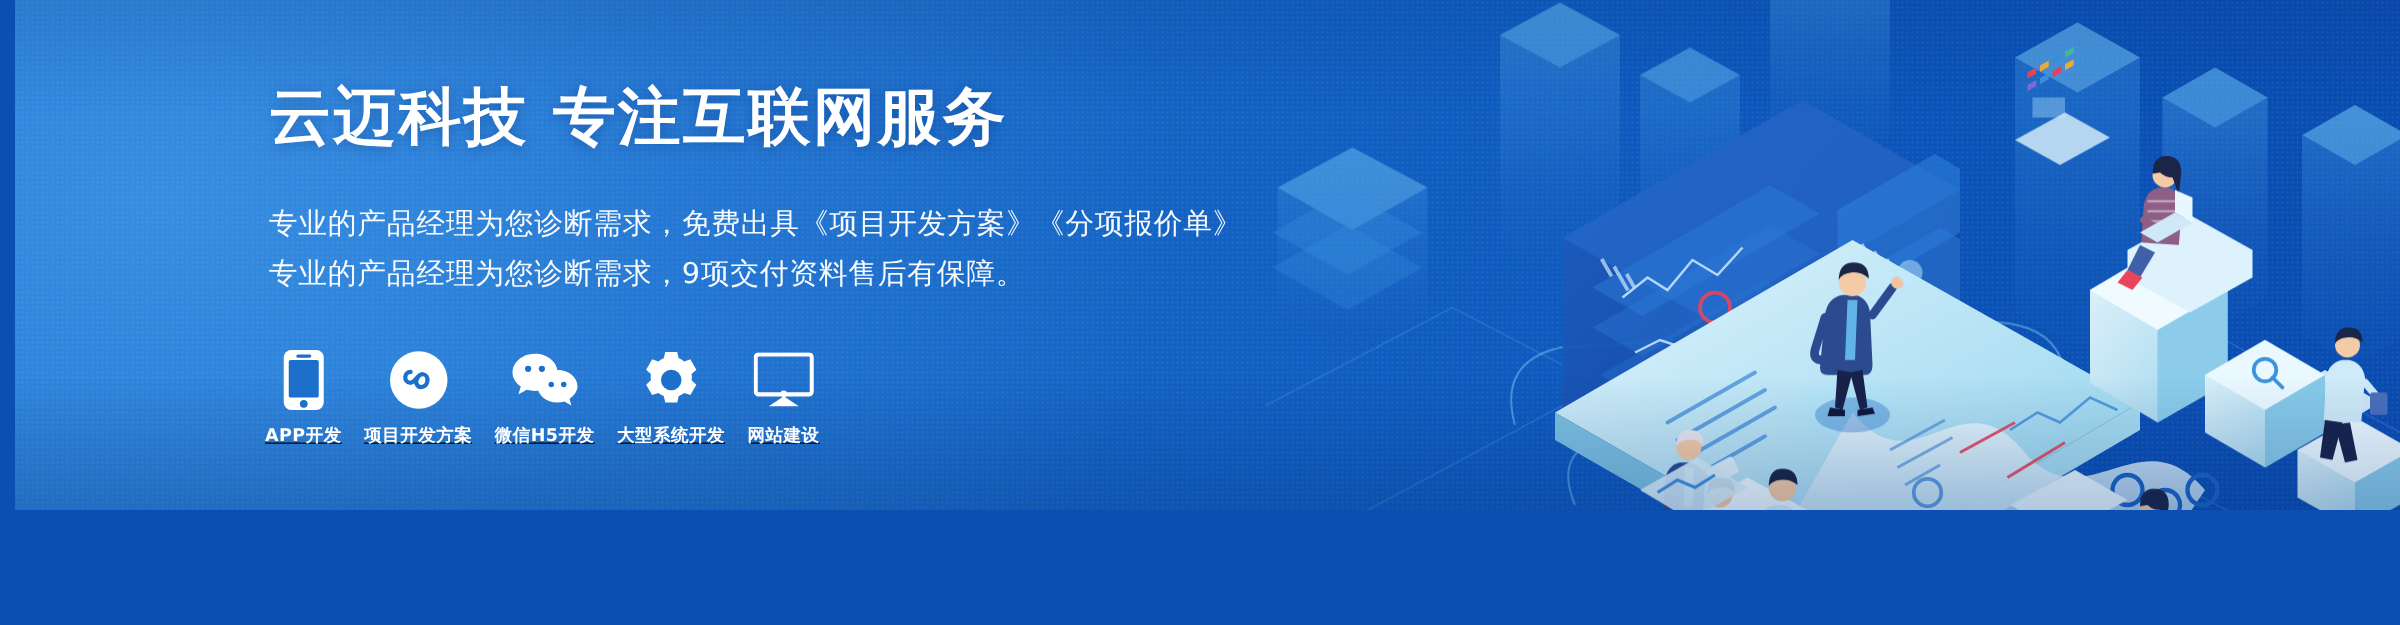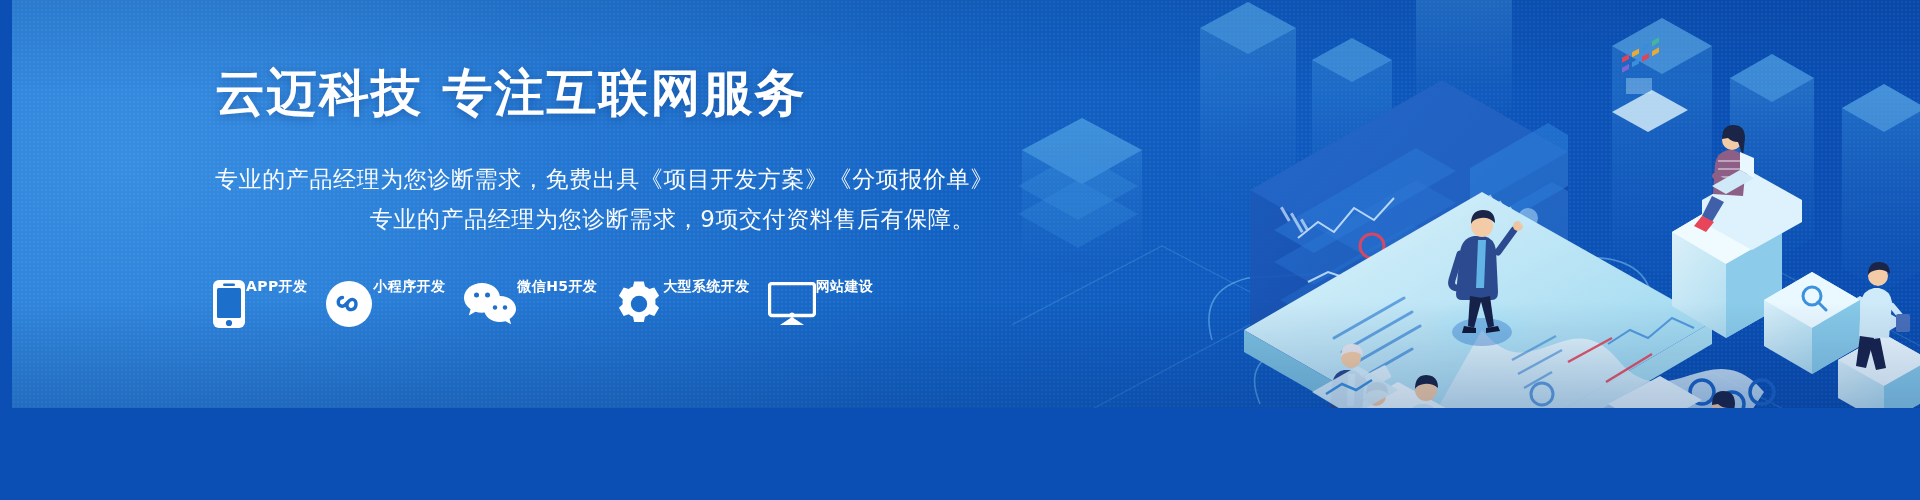--- a/index.html
+++ b/index.html
@@ -34,25 +34,25 @@
     font-family:"DejaVu Sans","Liberation Sans",sans-serif;
     font-size:50px; font-weight:bold; color:#ffffff;
     letter-spacing:2px; line-height:1.18; white-space:nowrap;
     text-shadow:0 2px 10px rgba(3,40,110,0.35);
   }
   .sub {
     font-family:"DejaVu Sans","Liberation Sans",sans-serif;
     font-size:23px; color:#ffffff; line-height:40px;
     letter-spacing:0.6px; white-space:nowrap; opacity:0.97;
   }
-  #subs { margin-top:36px;text-align:right; }
+  #subs { margin-top:36px; }
 
   
   #services { position:absolute; left:200px; top:278px; display:flex; align-items:flex-end; }
-  .svc { width:auto; display:flex; margin-right:18px; cursor:pointer; }
+  .svc { width:auto; display:flex; flex-direction:column; align-items:center; margin-right:18px; cursor:pointer;text-decoration:underline; }
   .svc .glyph { height:52px; display:flex; align-items:center; justify-content:center; margin-bottom:10px; }
   .svc .cap {
     font-family:"DejaVu Sans","Liberation Sans",sans-serif;
     font-size:14px; font-weight:bold; color:#ffffff; white-space:nowrap; letter-spacing:.4px;
   }
 
   
   #art { position:absolute; right:0; top:0; width:920px; height:500px; }
 </style>
 </head>
@@ -365,21 +365,21 @@
       <span class="cap">APP开发</span>
     </div>
 
     <div class="svc">
       <span class="glyph">
         <svg width="48" height="48" viewBox="0 0 48 48">
           <circle cx="24" cy="24" r="23" fill="#ffffff"></circle>
           <path d="M17.5 17.5 C12.2 17.5 11.6 25.8 17.0 26.2 C21.4 26.5 23.0 19.0 27.4 19.4 C32.4 19.8 32.2 28.8 26.6 29.6 C22.4 30.2 20.6 25.2 23.0 22.4" fill="none" stroke="#1c6fca" stroke-width="3.4" stroke-linecap="round"></path>
         </svg>
       </span>
-      <span class="cap">小程序开发</span>
+      <span class="cap">项目开发方案</span>
     </div>
 
     <div class="svc">
       <span class="glyph">
         <svg width="54" height="46" viewBox="0 0 54 46">
           <path d="M19 2 C9 2 1 8.6 1 16.8 c0 4.6 2.6 8.7 6.6 11.4 l-1.8 6.2 l6.6 -3.6 c2.1 .6 4.3 .9 6.6 .9 c10 0 18 -6.6 18 -14.9 C37 8.6 29 2 19 2 Z" fill="#ffffff"></path>
           <circle cx="13.5" cy="14" r="2.5" fill="#1c6fca"></circle>
           <circle cx="24.5" cy="14" r="2.5" fill="#1c6fca"></circle>
           <path d="M37 15 c-9 0 -16 5.8 -16 13 c0 7.2 7 13 16 13 c1.9 0 3.8 -.3 5.5 -.8 l5.6 3.1 l-1.5 -5.4 c3.6 -2.4 6.4 -5.9 6.4 -9.9 c0 -7.2 -7 -13 -16 -13 Z" fill="#ffffff"></path>
           <circle cx="32" cy="26.5" r="2.2" fill="#1c6fca"></circle>

